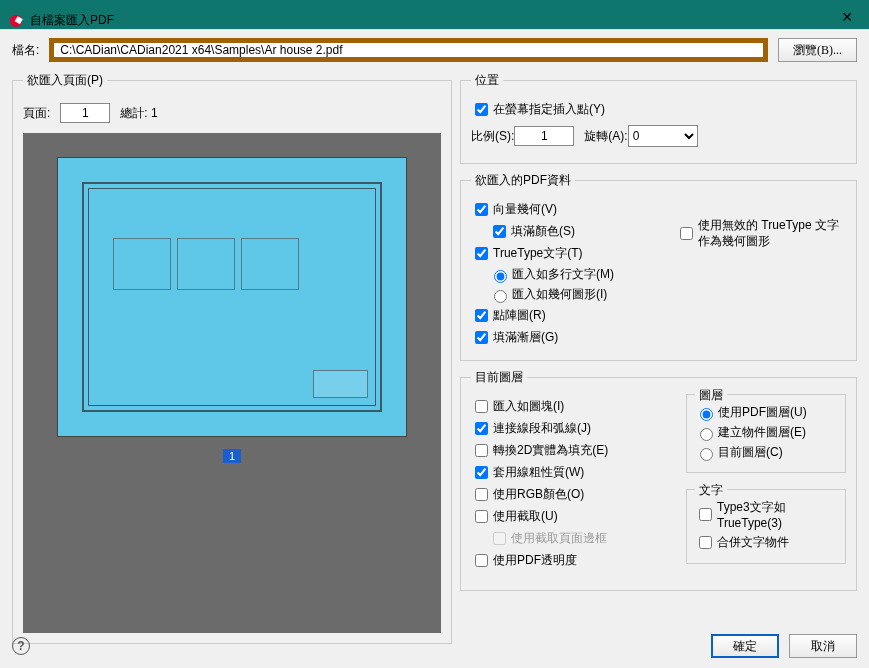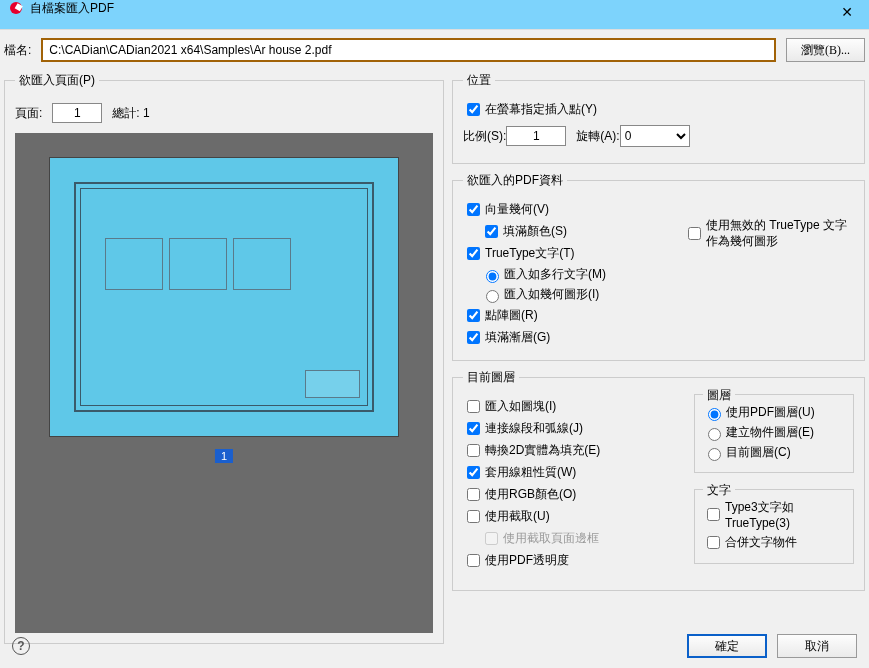--- a/index.html
+++ b/index.html
@@ -1,27 +1,27 @@
 <!DOCTYPE html>
 <html><head>
 <meta charset="utf-8">
 <style>
 * { box-sizing: border-box; font-family: "Microsoft JhengHei", "PingFang TC", sans-serif; font-size: 12px; }
 body { margin: 0; background: #f0f0f0; width: 869px; height: 668px; overflow: hidden; }
 
-.titlebar { background: #7dd3fc; height: 30px; display: flex; align-items: flex-start; padding: 0 8px; border-bottom: 1px solid #ddd; }
+.titlebar { background: #0f766e; height: 30px; display: flex; align-items: flex-end; padding: 0 8px; border-bottom: 1px solid #ddd; }
 .titlebar .logo { width: 16px; height: 16px; margin-right: 6px; }
 .titlebar .title { flex: 1; }
 .titlebar .close { font-size: 14px; cursor: pointer; padding: 4px 8px; }
 
-.content { padding: 8px 4px; }
+.content { padding: 8px 12px; }
 
 .filerow { display: flex; align-items: center; gap: 10px; margin-bottom: 10px; }
 .filerow label { white-space: nowrap; }
-.filerow input[type=text] { flex: 1; height: 24px; border: 2px solid #a16207; padding: 2px 6px; background: #fff; }
+.filerow input[type=text] { flex: 1; height: 24px; border: 5px solid #a16207; padding: 2px 6px; background: #fff; }
 .btn { height: 24px; padding: 2px 14px; background: linear-gradient(#fdfdfd,#eaeaea); border: 1px solid #999; cursor: pointer; font-family: Liberation Serif, serif; }
 .btn.primary { border: 2px solid #0a60c9; }
 
 .main { display: flex; gap: 8px; }
 .left { flex: 0 0 440px; }
 .right { flex: 1; }
 
 fieldset { border: 1px solid #ccc; margin: 0 0 8px 0; padding: 8px 10px 10px 10px; }
 legend { padding: 0 4px; }
 
@@ -53,21 +53,21 @@
 
 .import-opts { display: flex; gap: 6px; }
 .io-left { flex: 1; }
 .io-right { flex: 0 0 160px; }
 .subgroup { border: 1px solid #ccc; padding: 6px 8px 8px 8px; margin-bottom: 16px; position: relative; }
 .subgroup .subtitle { position: absolute; top: -8px; left: 8px; background: #f0f0f0; padding: 0 4px; }
 
 .footer { position: absolute; bottom: 10px; left: 12px; right: 12px; display: flex; align-items: center; }
 .footer .help { width: 18px; height: 18px; border-radius: 50%; border: 1.5px solid #555; display: flex; align-items: center; justify-content: center; font-weight: bold; color: #555; cursor: pointer; }
 .footer .spacer { flex: 1; }
-.footer .btn { width: 80px; margin-left: 10px; }
+.footer .btn { width: 68px; margin-left: 10px; }
 </style>
 </head>
 <body>
 
 <div class="titlebar">
   <svg class="logo" viewBox="0 0 16 16">
       <circle cx="8" cy="8" r="6" fill="#e6002d"></circle>
       <rect x="7" y="3" width="6" height="6" fill="#fff" transform="rotate(30 8 8)"></rect>
     </svg>
   <span class="title">自檔案匯入PDF</span>

